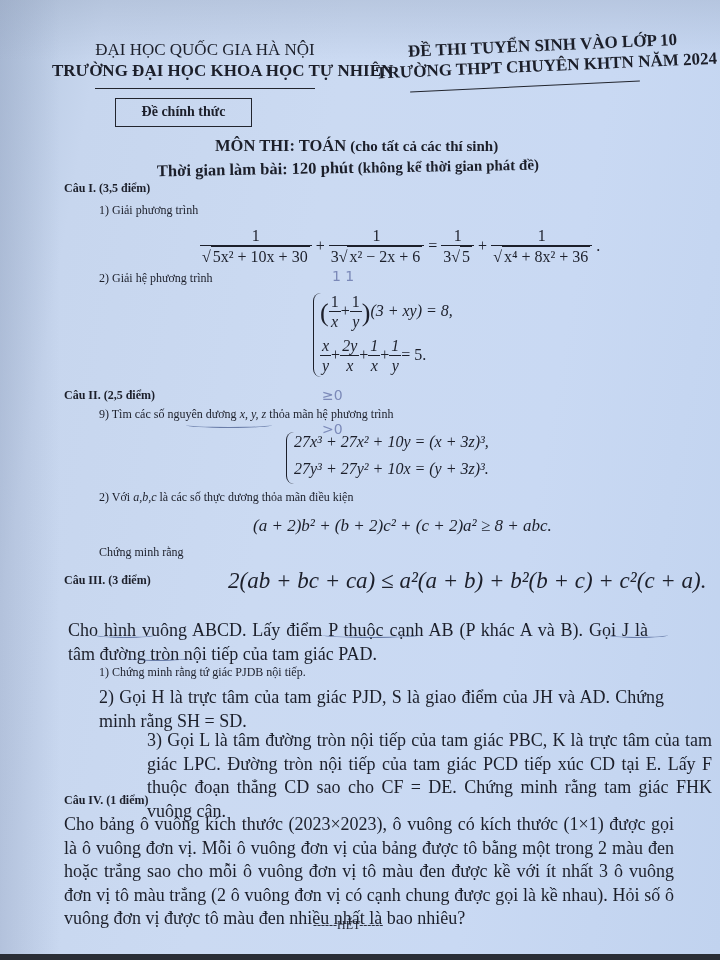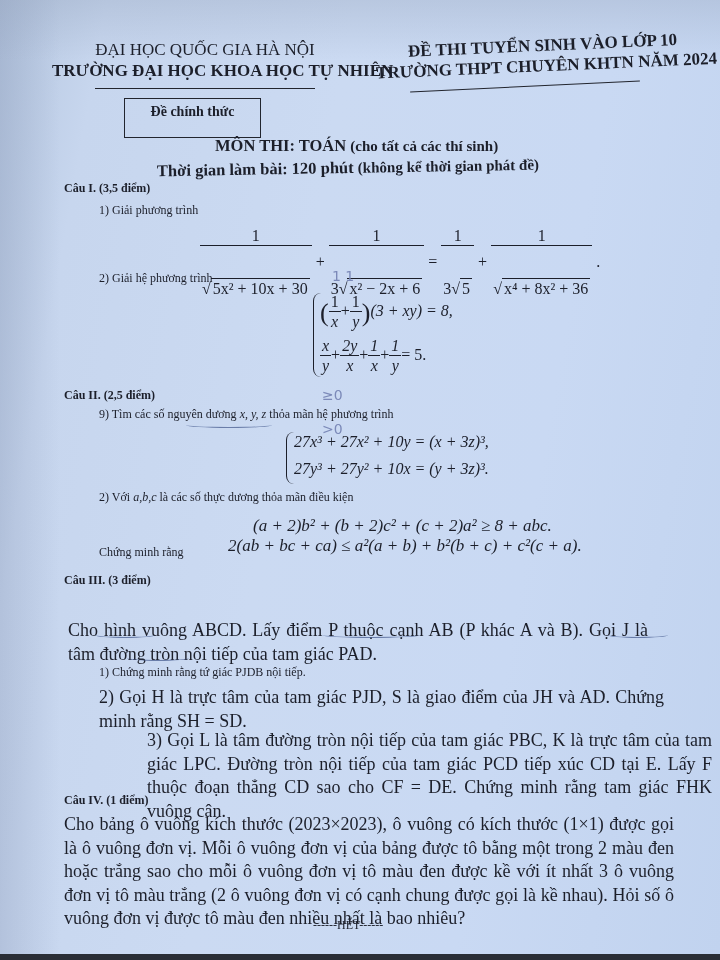--- a/index.html
+++ b/index.html
@@ -23,32 +23,32 @@
     .shade-bottom {
       position: absolute; left: 0; bottom: 0; width: 720px; height: 6px;
       background: #2a2e36;
     }
     .abs { position: absolute; white-space: nowrap; }
     .hdr { font-size: 17px; text-align: center; }
     .bold { font-weight: bold; }
     .i { font-style: italic; }
     .rule { position: absolute; height: 1px; background: #22252e; }
     .box {
-      position: absolute; left: 124px; top: 98px; width: 137px; height: 40px;
+      position: absolute; left: 115px; top: 98px; width: 137px; height: 29px;
       border: 1.5px solid #22252e; font-weight: bold; font-size: 14px;
       text-align: center; line-height: 25px;
     }
     .title { font-size: 16.5px; font-weight: bold; }
     .q-head { font-size: 12px; font-weight: bold; }
     .t { font-size: 12px; }
     .math { font-size: 16px; font-family: "Liberation Serif", serif; }
     .frac { display: inline-block; vertical-align: middle; text-align: center; }
     .frac .n { display: block; padding: 0 2px; border-bottom: 1px solid #1c1f2a; line-height: 18px; }
     .frac .d { display: block; padding: 0 2px; line-height: 20px; }
-    .sqrt { display: inline-block; border-top: 1px solid #1c1f2a; padding: 0 2px; margin-top: 32px; }
+    .sqrt { display: inline-block; border-top: 1px solid #1c1f2a; padding: 0 2px; }
     .brace { position: absolute; border-left: 1.5px solid #1c1f2a; border-radius: 8px 0 0 8px; }
     .pen { position: absolute; border-bottom: 1.5px solid #4a5f92; border-radius: 0 0 50% 50%; opacity: 0.75; }
     .pen-note { position: absolute; font-size: 14px; color: #7b89b8; font-family: "DejaVu Sans", sans-serif; }
     .par { position: absolute; left: 68px; width: 580px; font-size: 18px; line-height: 23.5px; white-space: normal; text-align: justify; }
   </style>
 </head>
 <body>
 
 <div class="shade-left"></div>
 <div class="shade-top"></div>
@@ -124,21 +124,21 @@
 <div class="abs math i" style="left:294px; top:433px;">27x³ + 27x² + 10y = (x + 3z)³,</div>
 <div class="abs math i" style="left:294px; top:460px;">27y³ + 27y² + 10x = (y + 3z)³.</div>
 
 <div class="abs t" style="left:99px; top:490px;">
   <span>2) Với</span>
   <span class="i">a,b,c</span>
   <span>là các số thực dương thỏa mãn điều kiện</span>
 </div>
 <div class="abs math i" style="left:253px; top:516px; font-size:17px;">(a + 2)b² + (b + 2)c² + (c + 2)a² ≥ 8 + abc.</div>
 <div class="abs t" style="left:99px; top:545px;">Chứng minh rằng</div>
-<div class="abs math i" style="left:228px; top:536px; font-size:17px;">2(ab + bc + ca) ≤ a²(a + b) + b²(b + c) + c²(c + a).</div>
+<div class="abs math i" style="left:228px; top:568px; font-size:23px;">2(ab + bc + ca) ≤ a²(a + b) + b²(b + c) + c²(c + a).</div>
 
 <div class="abs q-head" style="left:64px; top:573px;">Câu III. (3 điểm)</div>
 <div class="par" style="top:619px;">Cho hình vuông ABCD. Lấy điểm P thuộc cạnh AB (P khác A và B). Gọi J là tâm đường tròn nội tiếp của tam giác PAD.</div>
 <div class="pen" style="left:95px; top:632px; width:60px; height:6px;"></div>
 <div class="pen" style="left:322px; top:632px; width:98px; height:6px;"></div>
 <div class="pen" style="left:608px; top:632px; width:60px; height:6px;"></div>
 <div class="pen" style="left:127px; top:655px; width:62px; height:6px;"></div>
 
 <div class="abs t" style="left:99px; top:665px;">1) Chứng minh rằng tứ giác PJDB nội tiếp.</div>
 <div class="par" style="left:99px; width:565px; top:686px;">2) Gọi H là trực tâm của tam giác PJD, S là giao điểm của JH và AD. Chứng minh rằng SH = SD.</div>

